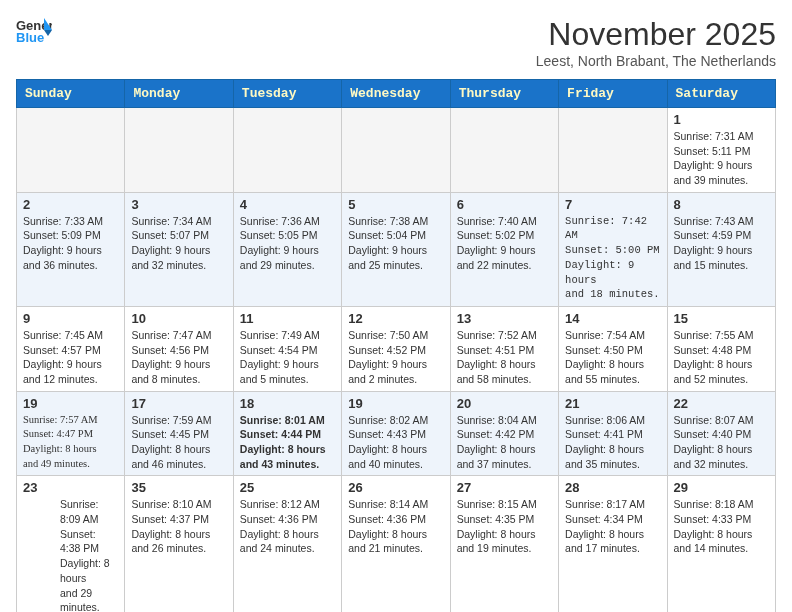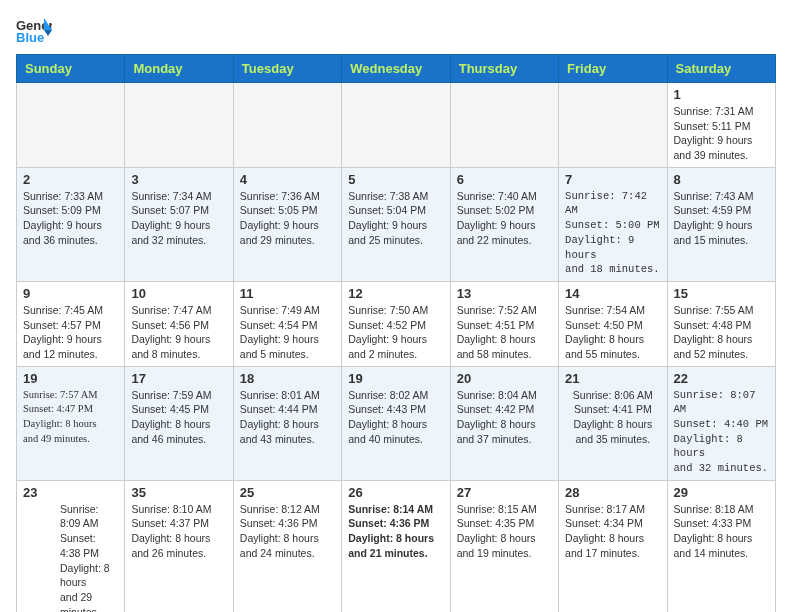--- a/index.html
+++ b/index.html
@@ -37,26 +37,27 @@
       font-size: 14px;
       color: #555;
     }
     .calendar {
       width: 100%;
       border-collapse: collapse;
       border: 1px solid #ccc;
     }
     .calendar th {
       background: #1a73c9;
-      color: #bef264;
+      color: #fef9c3;
       text-align: left;
       padding: 6px 8px;
       font-size: 13px;
       font-weight: bold;
       border: 1px solid #1565a8;
+      font-family: Liberation Mono, monospace;
     }
     .calendar td {
       vertical-align: top;
       border: 1px solid #ccc;
       padding: 4px 6px;
       width: calc(100% / 7);
       min-height: 70px;
       background: #fff;
       font-size: 11px;
       color: #333;
@@ -87,20 +88,24 @@
 
 <div class="header-area">
   <div class="logo">
     <svg class="logo-icon" viewBox="0 0 36 28">
       <text x="0" y="14" font-size="13" font-weight="bold" fill="#333">General</text>
       <text x="0" y="26" font-size="13" font-weight="bold" fill="#2196f3">Blue</text>
       <polygon points="28,2 36,14 28,14" fill="#2196f3"></polygon>
       <polygon points="28,14 36,14 32,20" fill="#1565a8"></polygon>
     </svg>
   </div>
+  <div class="title-area">
+    <div class="month-title">November 2025</div>
+    <div class="subtitle">Leest, North Brabant, The Netherlands</div>
+  </div>
 </div>
 
 <table class="calendar">
   <thead>
     <tr>
     <th>Sunday</th>
         <th>Monday</th>
         <th>Tuesday</th>
         <th>Wednesday</th>
         <th>Thursday</th>
@@ -236,49 +241,49 @@
         </td>
         <td>
           <span class="day-number">17</span>
           <div class="day-info" style="white-space: pre-line;">Sunrise: 7:59 AM
 Sunset: 4:45 PM
 Daylight: 8 hours
 and 46 minutes.</div>
         </td>
         <td>
           <span class="day-number">18</span>
-          <div class="day-info" style="white-space: pre-line;">Sunrise: 8:01 AM
+          <div class="day-info" style="white-space: pre-line; font-weight: bold;">Sunrise: 8:01 AM
 Sunset: 4:44 PM
 Daylight: 8 hours
 and 43 minutes.</div>
         </td>
         <td>
           <span class="day-number">19</span>
           <div class="day-info" style="white-space: pre-line;">Sunrise: 8:02 AM
 Sunset: 4:43 PM
 Daylight: 8 hours
 and 40 minutes.</div>
         </td>
         <td>
           <span class="day-number">20</span>
           <div class="day-info" style="white-space: pre-line;">Sunrise: 8:04 AM
 Sunset: 4:42 PM
 Daylight: 8 hours
 and 37 minutes.</div>
         </td>
         <td>
           <span class="day-number">21</span>
-          <div class="day-info" style="white-space: pre-line; text-align: center;">Sunrise: 8:06 AM
+          <div class="day-info" style="white-space: pre-line;">Sunrise: 8:06 AM
 Sunset: 4:41 PM
 Daylight: 8 hours
 and 35 minutes.</div>
         </td>
         <td>
           <span class="day-number">22</span>
-          <div class="day-info" style="white-space: pre-line; font-family: Liberation Mono, monospace;">Sunrise: 8:07 AM
+          <div class="day-info" style="white-space: pre-line;">Sunrise: 8:07 AM
 Sunset: 4:40 PM
 Daylight: 8 hours
 and 32 minutes.</div>
         </td>
       </tr>
       <tr>
         <td>
           <span class="day-number">23</span>
           <div class="day-info" style="white-space: pre-line; margin-left: 37px;">Sunrise: 8:09 AM
 Sunset: 4:38 PM
@@ -294,21 +299,21 @@
         </td>
         <td>
           <span class="day-number">25</span>
           <div class="day-info" style="white-space: pre-line;">Sunrise: 8:12 AM
 Sunset: 4:36 PM
 Daylight: 8 hours
 and 24 minutes.</div>
         </td>
         <td>
           <span class="day-number">26</span>
-          <div class="day-info" style="white-space: pre-line; font-weight: bold;">Sunrise: 8:14 AM
+          <div class="day-info" style="white-space: pre-line;">Sunrise: 8:14 AM
 Sunset: 4:36 PM
 Daylight: 8 hours
 and 21 minutes.</div>
         </td>
         <td>
           <span class="day-number">27</span>
           <div class="day-info" style="white-space: pre-line;">Sunrise: 8:15 AM
 Sunset: 4:35 PM
 Daylight: 8 hours
 and 19 minutes.</div>

